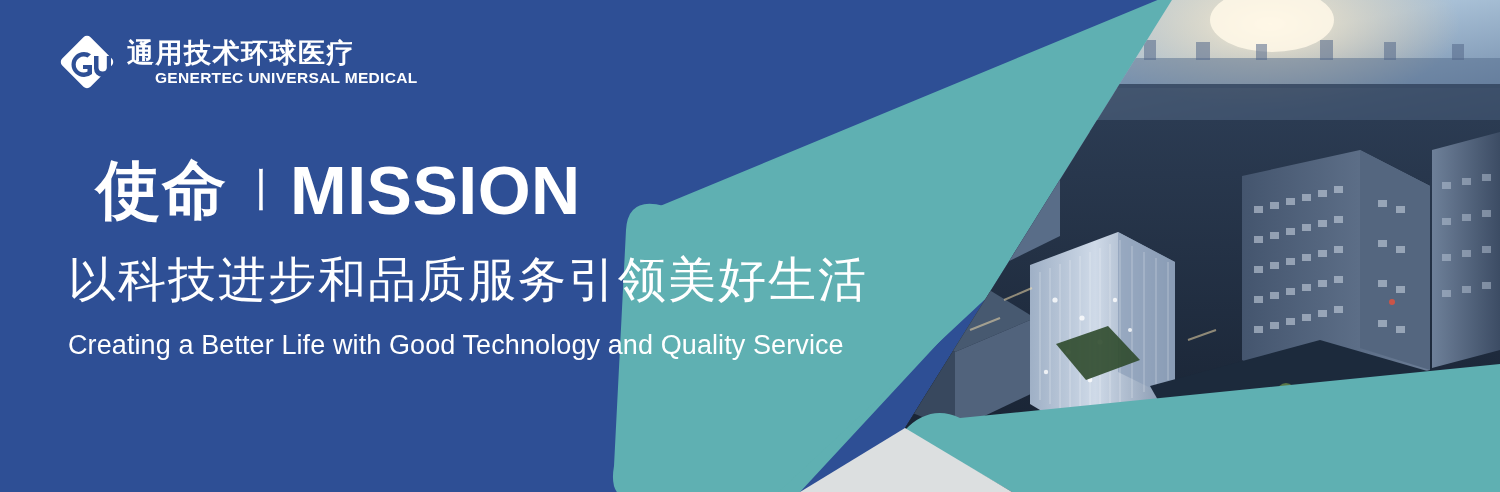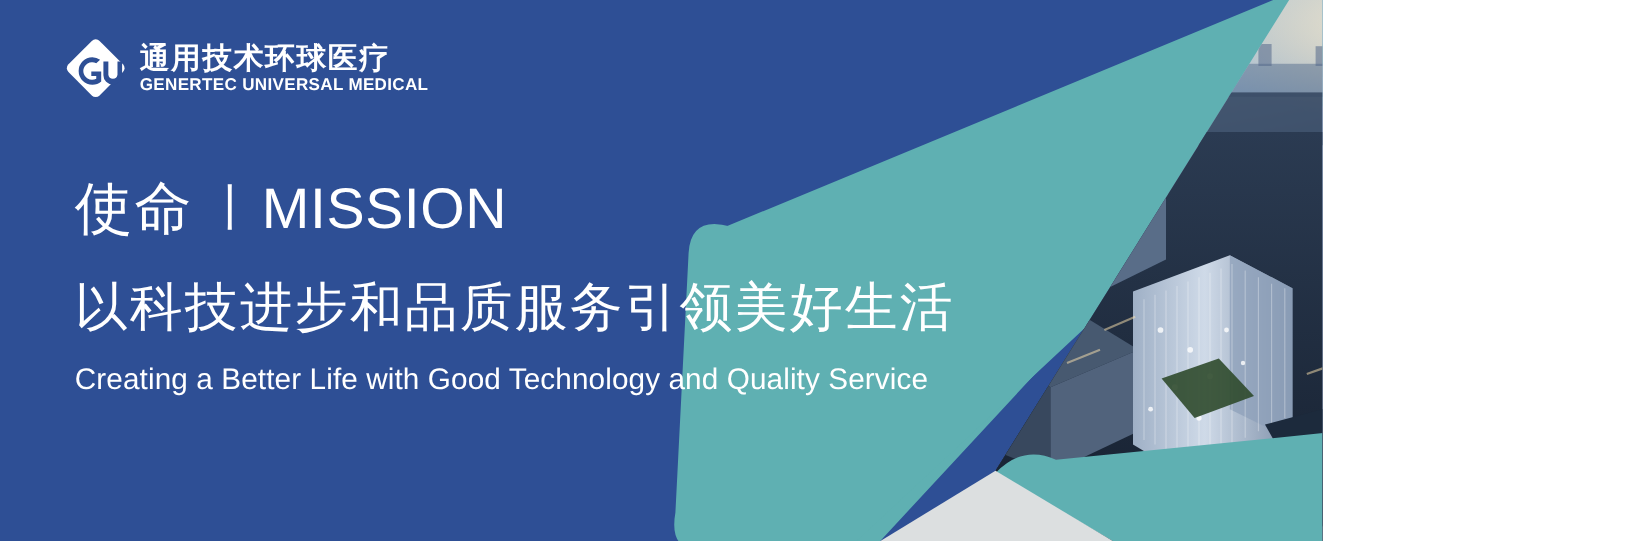--- a/index.html
+++ b/index.html
@@ -6,21 +6,21 @@
     margin: 0;
     padding: 0;
     background: #ffffff;
   }
   body {
     font-family: "Liberation Sans", "DejaVu Sans", sans-serif;
   }
 
   .banner {
     position: relative;
-    width: 1202px;
+    width: 1500px;
     height: 492px;
     overflow: hidden;
     background: #2e4f95;
   }
 
   
   .art-layer {
     position: absolute;
     inset: 0;
     width: 1500px;
@@ -60,20 +60,21 @@
     font-weight: 700;
     white-space: nowrap;
   }
   .logo-en {
     color: #ffffff;
     font-size: 15.5px;
     line-height: 17px;
     letter-spacing: 0.3px;
     font-weight: 700;
     white-space: nowrap;
+    margin-left: 28px;
   }
   .logo-en.thin {
     font-weight: 400;
     letter-spacing: 1.1px;
     font-size: 15px;
   }
   .logo-sep {
     width: 1px;
     height: 52px;
     background: rgba(255,255,255,0.0);
@@ -86,35 +87,36 @@
     top: 160px;
     z-index: 40;
   }
   .mission-line {
     display: flex;
     align-items: center;
     color: #ffffff;
     white-space: nowrap;
   }
   .mission-cn {
-    font-size: 52px;
+    font-size: 64px;
     line-height: 60px;
-    font-weight: 400;
+    font-weight: 700;
     letter-spacing: 2px;
+    margin-left: 28px;
   }
   .mission-bar {
     font-size: 44px;
     line-height: 60px;
     font-weight: 400;
     padding: 0 6px 0 12px;
   }
   .mission-en {
-    font-size: 52px;
+    font-size: 68px;
     line-height: 60px;
-    font-weight: 400;
+    font-weight: 700;
     letter-spacing: 0.5px;
   }
   .tagline-cn {
     margin-top: 32px;
     color: #ffffff;
     font-size: 48px;
     line-height: 56px;
     font-weight: 400;
     letter-spacing: 2px;
     white-space: nowrap;

